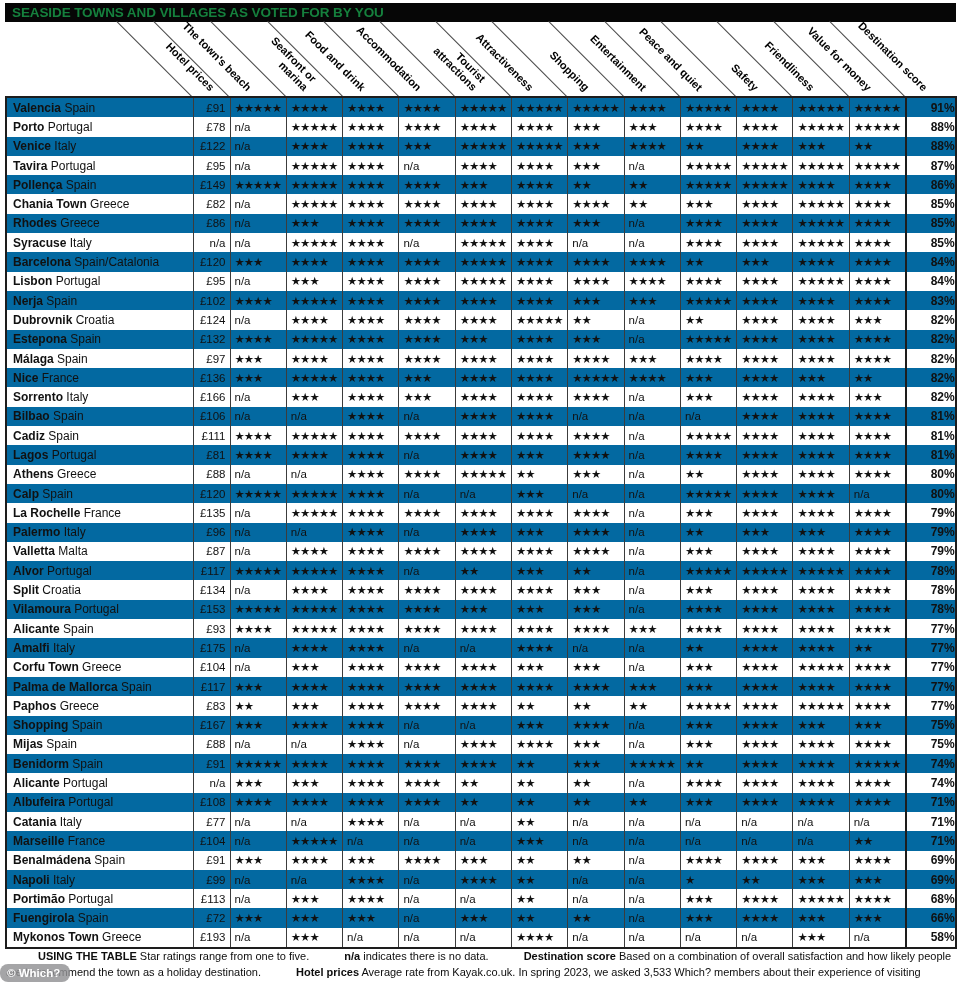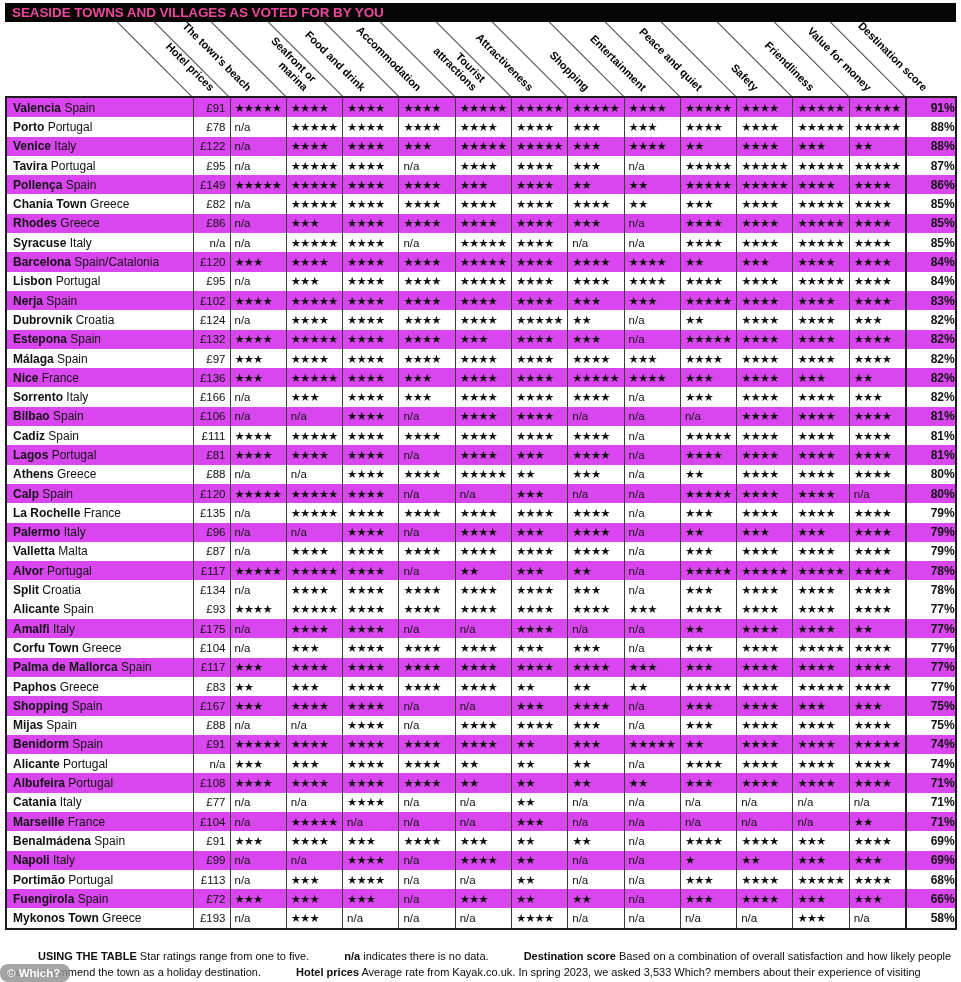--- a/index.html
+++ b/index.html
@@ -1,30 +1,30 @@
 <!DOCTYPE html>
 <html><head>
 <meta charset="utf-8">
 <style>
   html,body{margin:0;padding:0;background:#fff;}
   .page{position:relative;width:961px;height:982px;background:#fff;overflow:hidden;
         font-family:"Liberation Sans",sans-serif;color:#111;}
   .title-bar{position:absolute;left:5px;top:3px;width:944px;height:19px;background:#060606;
-        color:#ec4899;font-weight:bold;font-size:13.5px;line-height:20px;padding-left:7px;
+        color:#15803d;font-weight:bold;font-size:13.5px;line-height:20px;padding-left:7px;
         letter-spacing:-0.1px;}
   .hdr-line{position:absolute;width:106px;height:1px;background:#4a4a4a;
         transform:rotate(45deg);transform-origin:0 0;}
   .hdr-label{position:absolute;width:132px;text-align:right;font-weight:bold;font-size:11px;
         line-height:11.5px;color:#000;transform:rotate(45deg);transform-origin:100% 100%;
         white-space:pre-line;}
   table.rating{position:absolute;left:5px;top:96px;width:950px;border-collapse:collapse;
         table-layout:fixed;border:2px solid #1d1d1d;}
   td{height:19.3px;padding:0;border-left:1px solid #3c3c3c;font-size:12px;
         white-space:nowrap;overflow:hidden;vertical-align:middle;}
-  tr.odd{background:#d946ef;}
+  tr.odd{background:#0369a1;}
   td.name{border-left:none;padding-left:6px;}
   td.name .town{font-weight:bold;}
   td.price{text-align:right;padding-right:4px;font-size:11.5px;margin-top:8px;}
   td.stars{padding-left:4px;font-size:11.5px;letter-spacing:-1px;}
   td.stars.na{font-size:11.5px;letter-spacing:0;}
   td.score{font-weight:bold;padding-left:24px;border-left:2px solid #1d1d1d;font-size:12px;}
   .footer{position:absolute;left:6px;top:949px;width:947px;font-size:11px;line-height:15.5px;
         color:#0d0d0d;}
   .footer b{font-weight:bold;margin-left:32px;}
   .watermark{position:absolute;left:0;top:964px;height:18px;line-height:18px;
@@ -524,20 +524,37 @@
           <td class="stars">★★★★</td>
           <td class="stars">★★★★</td>
           <td class="stars">★★★</td>
           <td class="stars na">n/a</td>
           <td class="stars">★★★</td>
           <td class="stars">★★★★</td>
           <td class="stars">★★★★</td>
           <td class="stars">★★★★</td>
           <td class="score">78%</td>
         </tr>
+        <tr class="odd">
+          <td class="name"><span class="town">Vilamoura</span><span> Portugal</span></td>
+          <td class="price">£153</td>
+          <td class="stars">★★★★★</td>
+          <td class="stars">★★★★★</td>
+          <td class="stars">★★★★</td>
+          <td class="stars">★★★★</td>
+          <td class="stars">★★★</td>
+          <td class="stars">★★★</td>
+          <td class="stars">★★★</td>
+          <td class="stars na">n/a</td>
+          <td class="stars">★★★★</td>
+          <td class="stars">★★★★</td>
+          <td class="stars">★★★★</td>
+          <td class="stars">★★★★</td>
+          <td class="score">78%</td>
+        </tr>
         <tr class="">
           <td class="name"><span class="town">Alicante</span><span> Spain</span></td>
           <td class="price">£93</td>
           <td class="stars">★★★★</td>
           <td class="stars">★★★★★</td>
           <td class="stars">★★★★</td>
           <td class="stars">★★★★</td>
           <td class="stars">★★★★</td>
           <td class="stars">★★★★</td>
           <td class="stars">★★★★</td>

